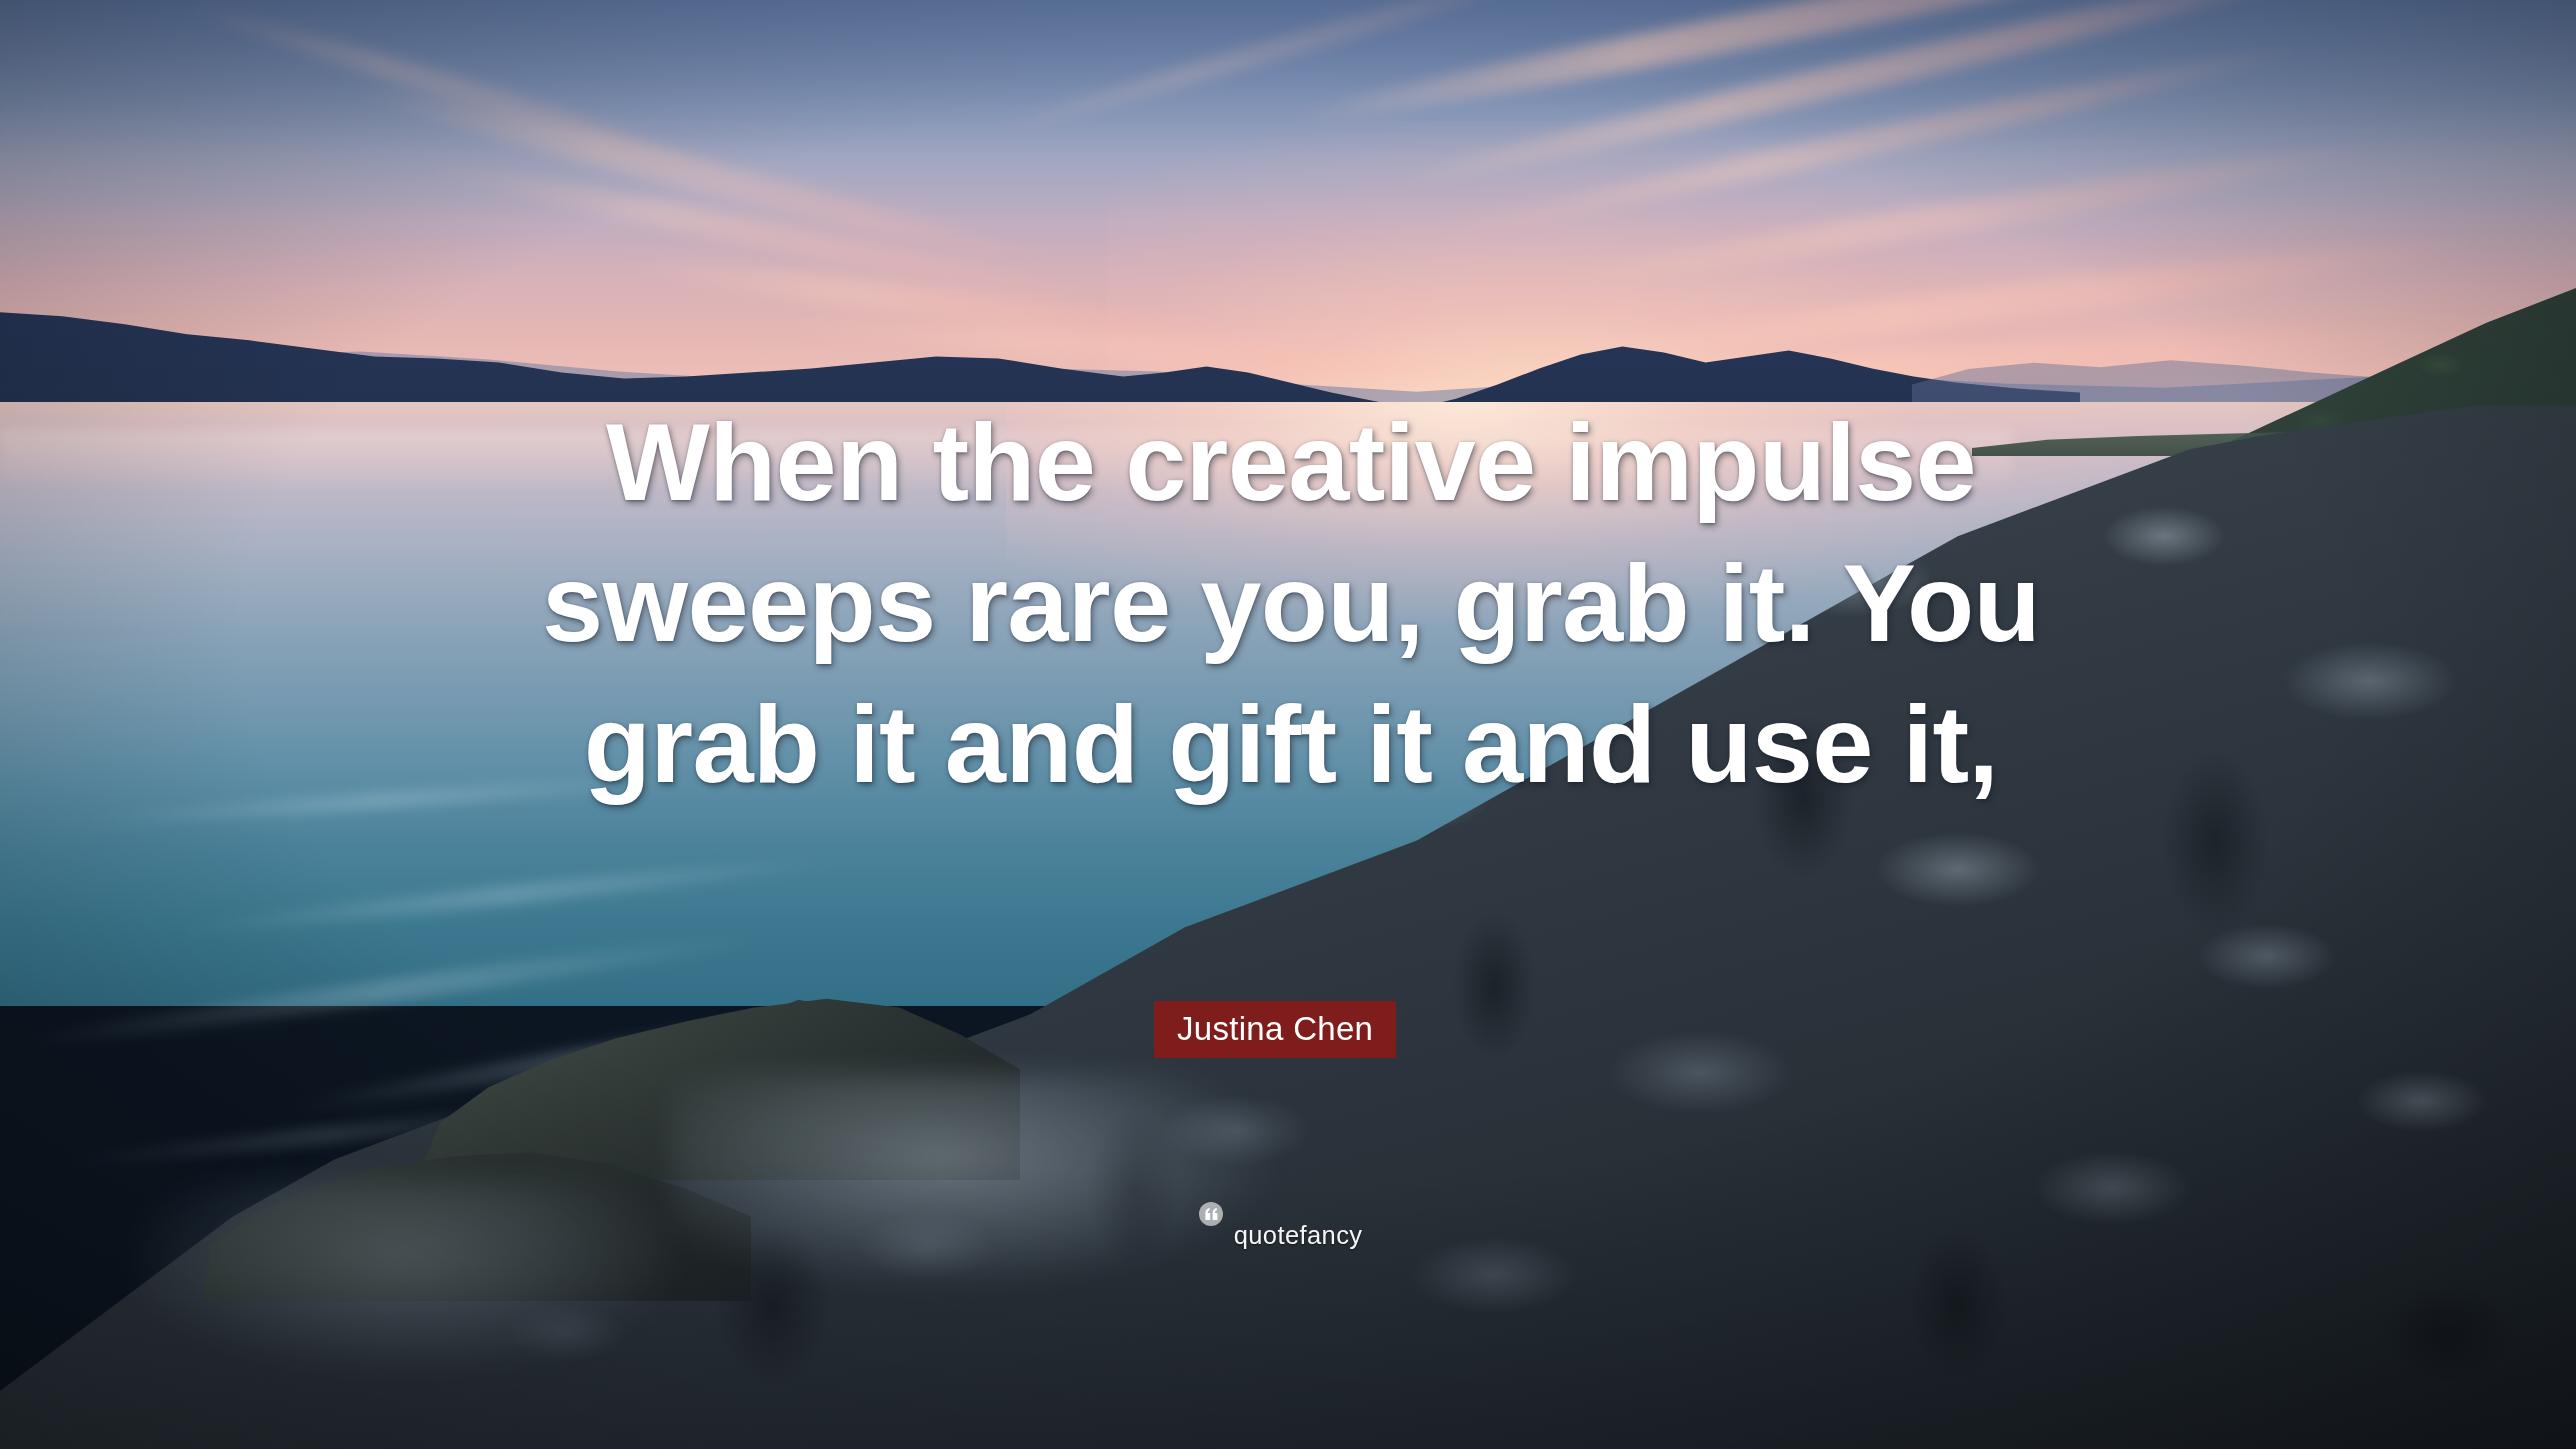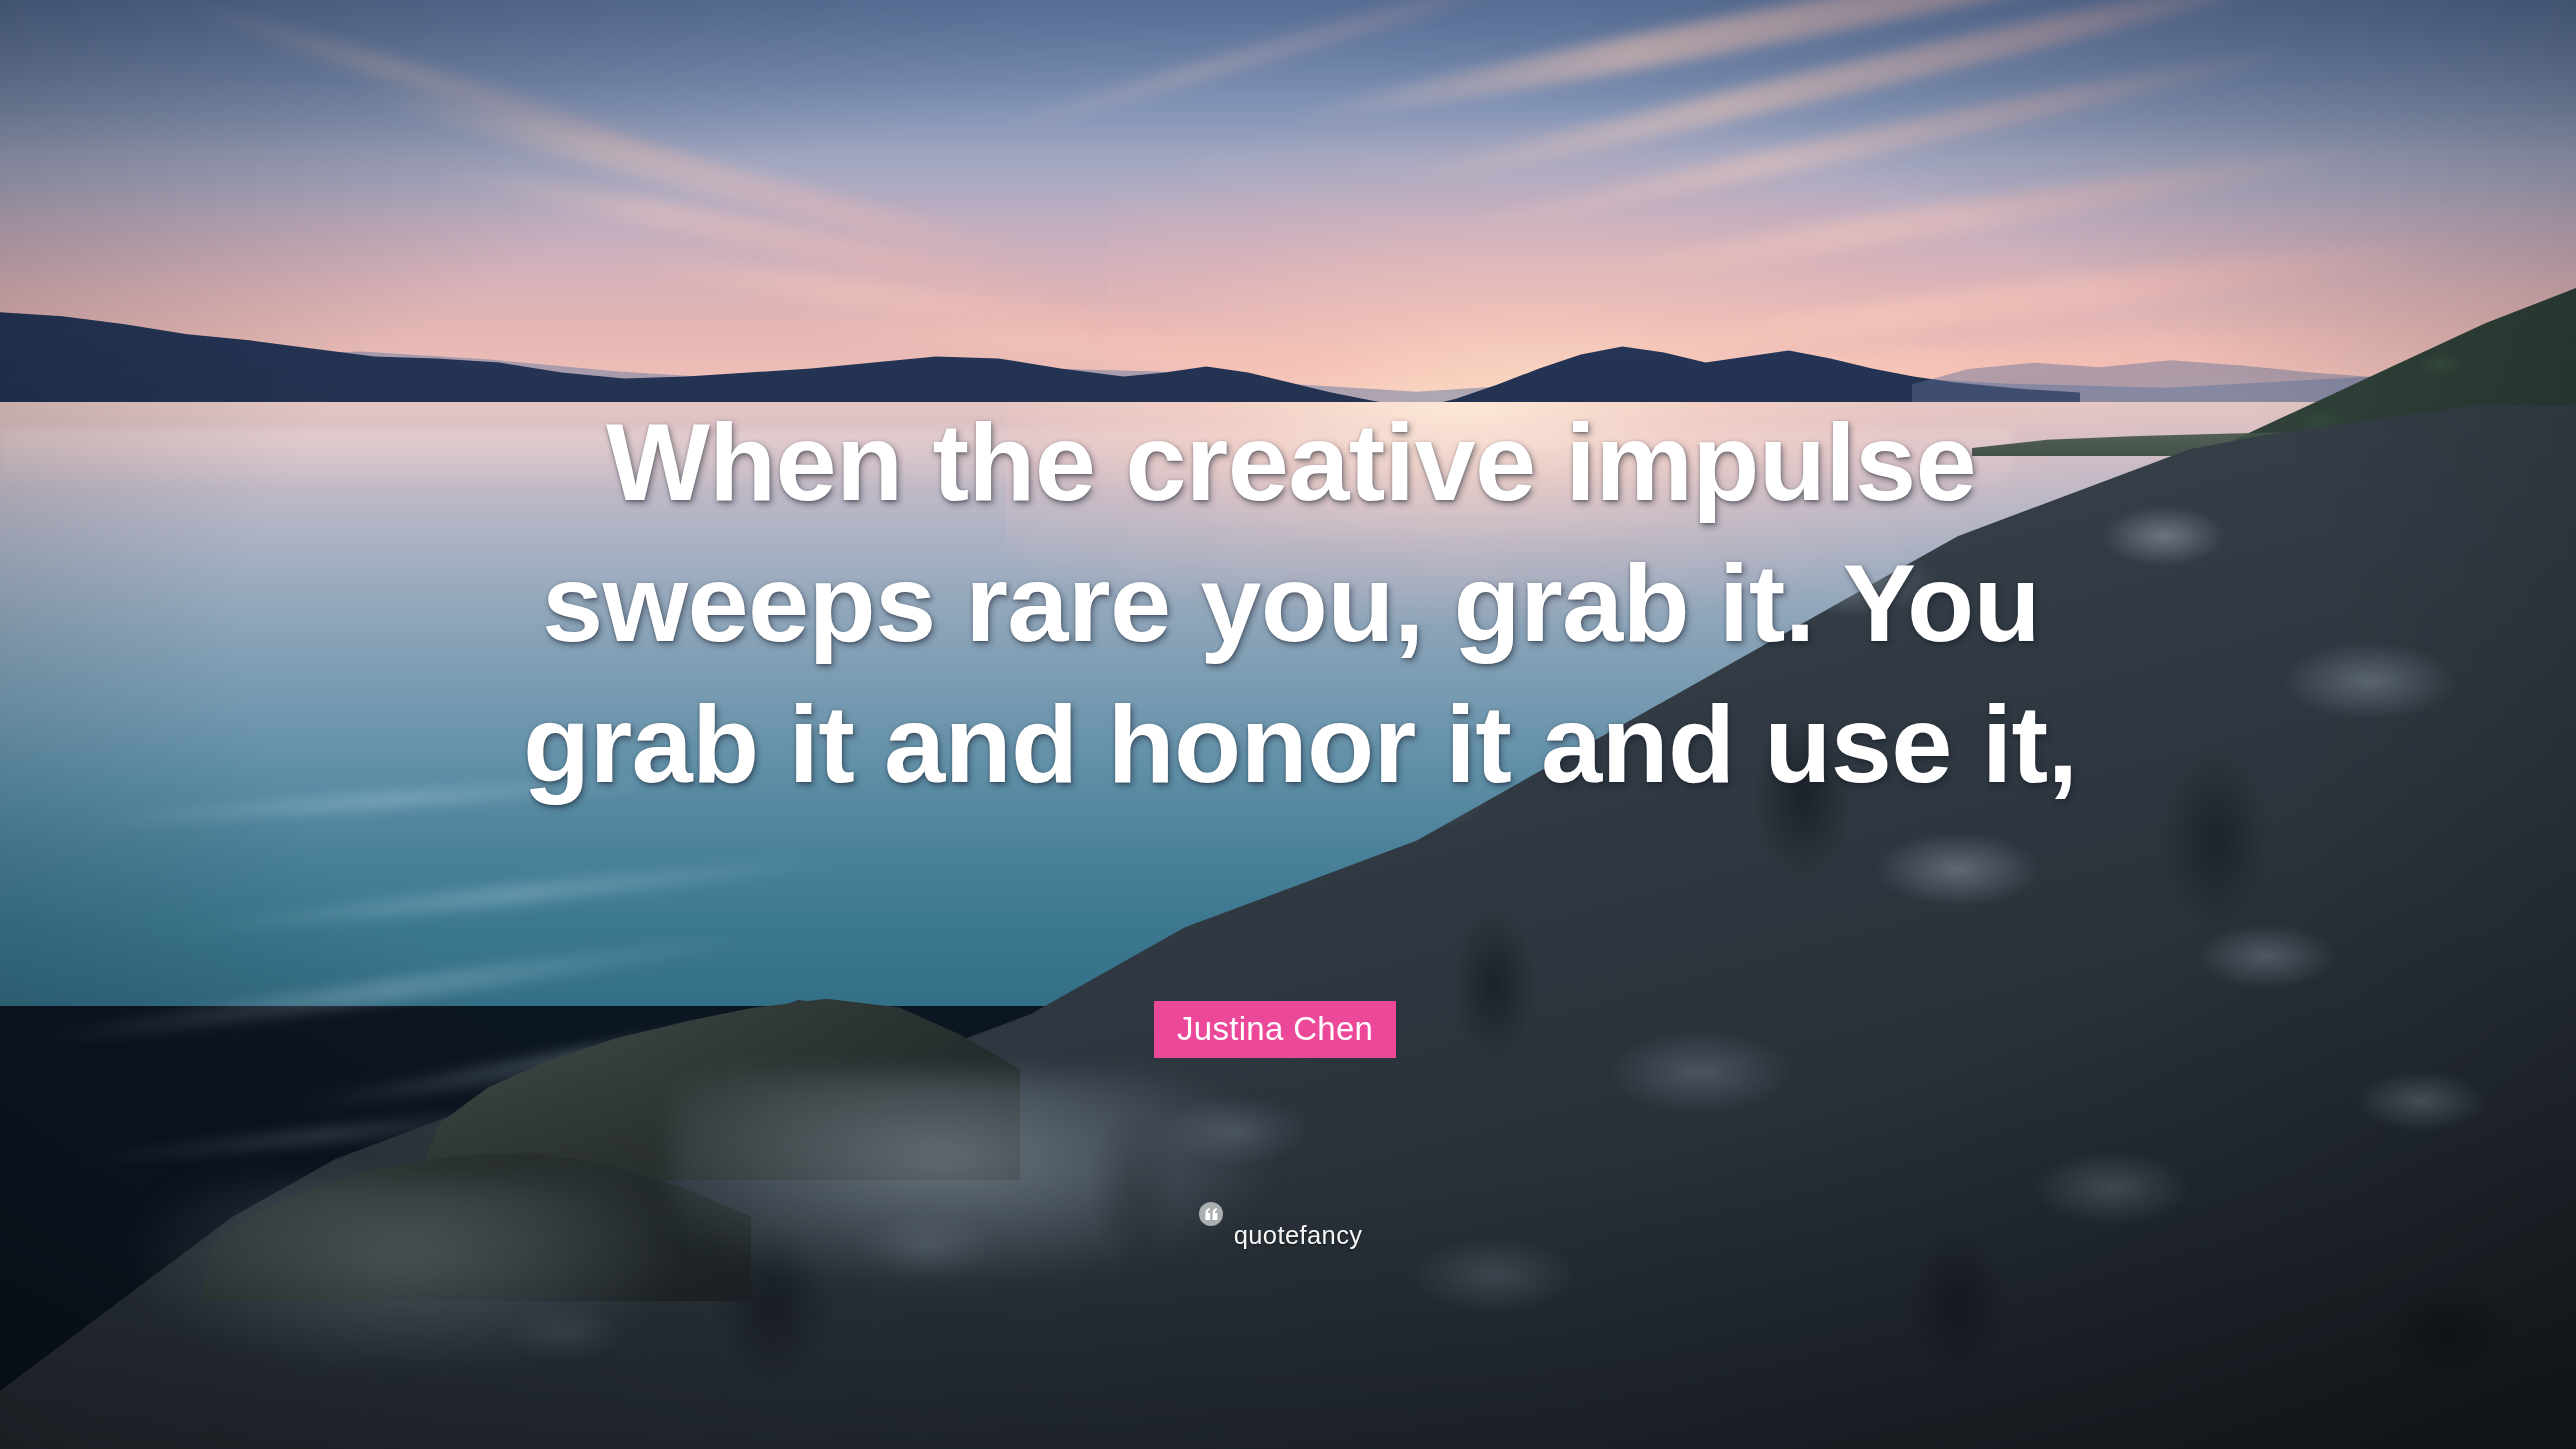--- a/index.html
+++ b/index.html
@@ -258,21 +258,21 @@
     line-height:1.28;
     letter-spacing:-0.7px;
     text-shadow: 2px 2.7px 6.7px rgba(20,26,40,0.45), 0 1.3px 2.7px rgba(20,26,40,0.35);
     white-space:nowrap;
   }
 
   .author-badge {
     position:absolute;
     left:1154px; top:1001px;
     padding:10.7px 23px 13.4px 23px;
-    background:#ec4899;
+    background:#7f1d1d;
     color:#ffffff;
     font-size:33px;
     font-weight:400;
     letter-spacing:0.3px;
     line-height:1;
     white-space:nowrap;
     text-align:right;
   }
 
   .watermark {
@@ -346,21 +346,21 @@
     <div class="wash2"></div>
 
     <div class="vignette"></div>
   </div>
 
   <div class="content">
 
     <blockquote class="quote-block">
       <span class="quote-line">When the creative impulse</span>
       <span class="quote-line">sweeps rare you, grab it. You</span>
-      <span class="quote-line">grab it and honor it and use it,</span>
+      <span class="quote-line">grab it and gift it and use it,</span>
     </blockquote>
 
     <div class="author-badge">Justina Chen</div>
 
     <div class="watermark">
       <span class="wm-badge">
         <svg width="14.8" height="12" viewBox="0 0 22 18" aria-hidden="true">
           <path d="M2 18 L2 7.5 C2 3.4 4.4 0.8 8.3 0 L8.3 3.4 C6.4 4.0 5.5 5.2 5.5 7.0 L5.5 7.5 L9.2 7.5 L9.2 18 Z" fill="#ffffff"></path>
           <path d="M12.8 18 L12.8 7.5 C12.8 3.4 15.2 0.8 19.1 0 L19.1 3.4 C17.2 4.0 16.3 5.2 16.3 7.0 L16.3 7.5 L20 7.5 L20 18 Z" fill="#ffffff"></path>
         </svg>

